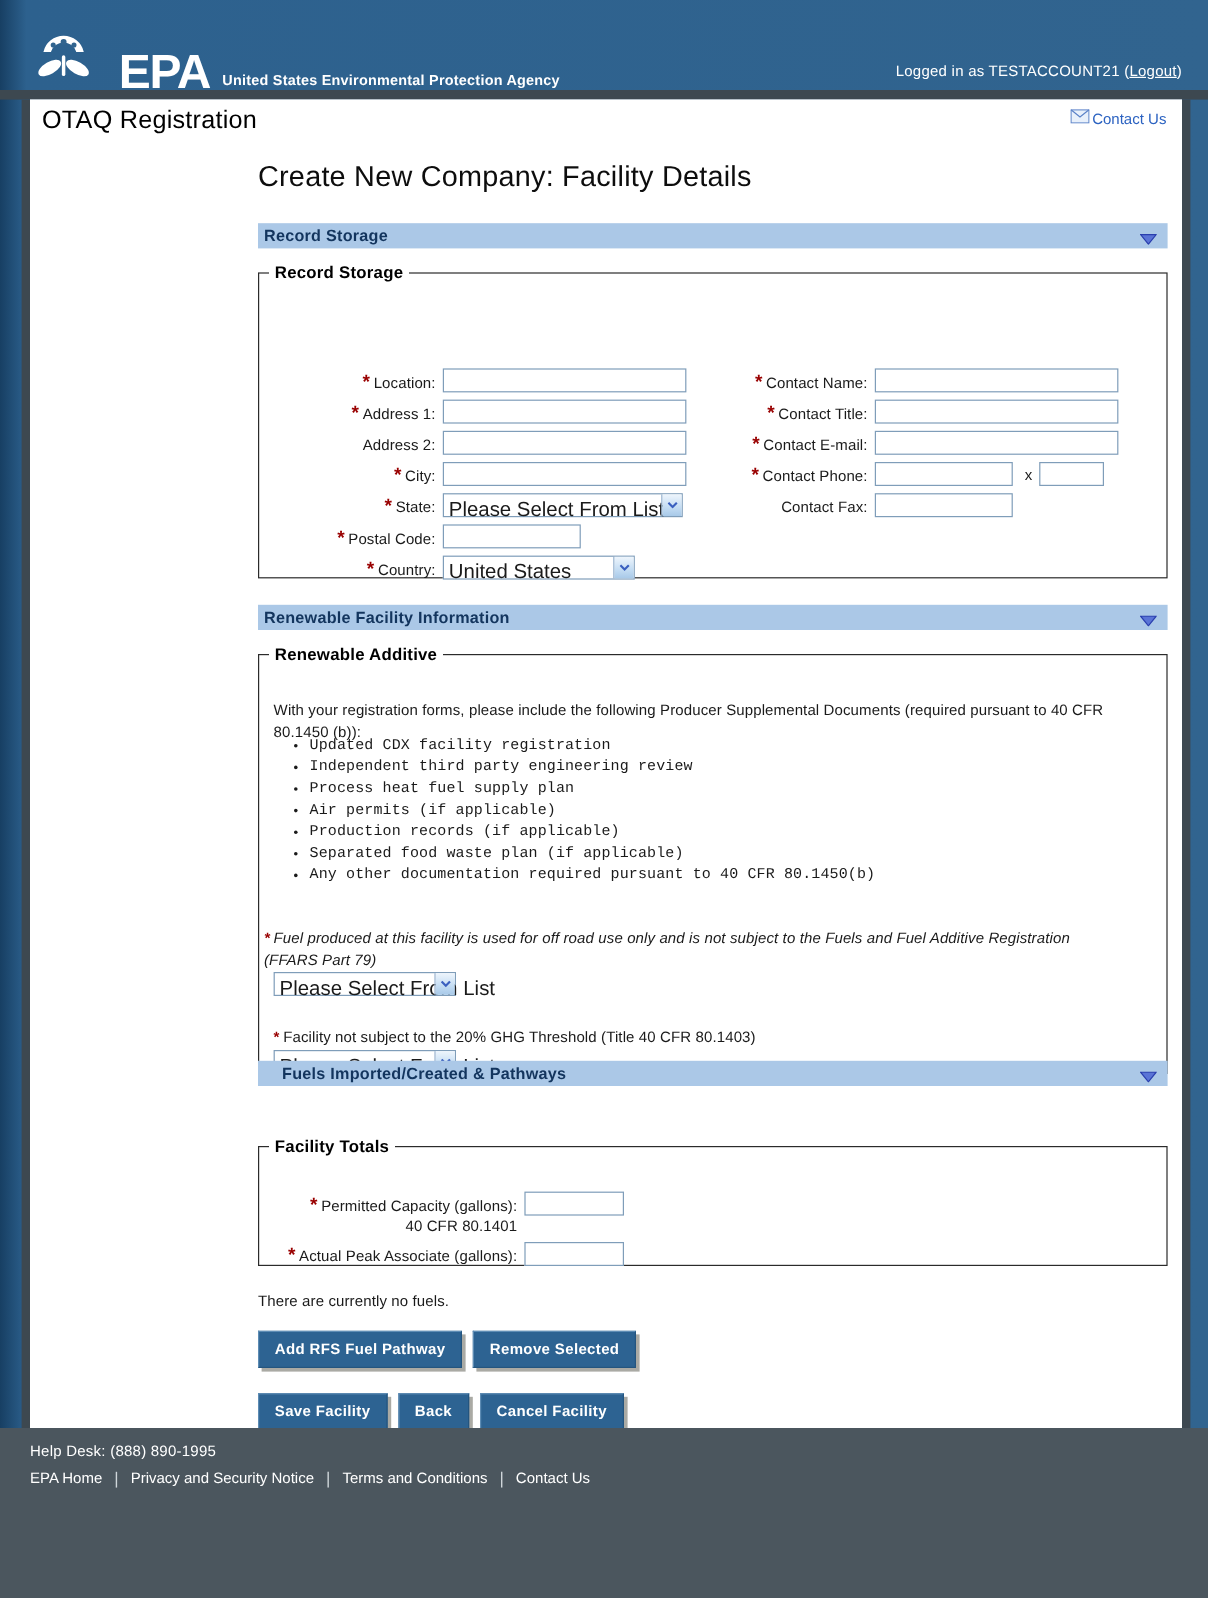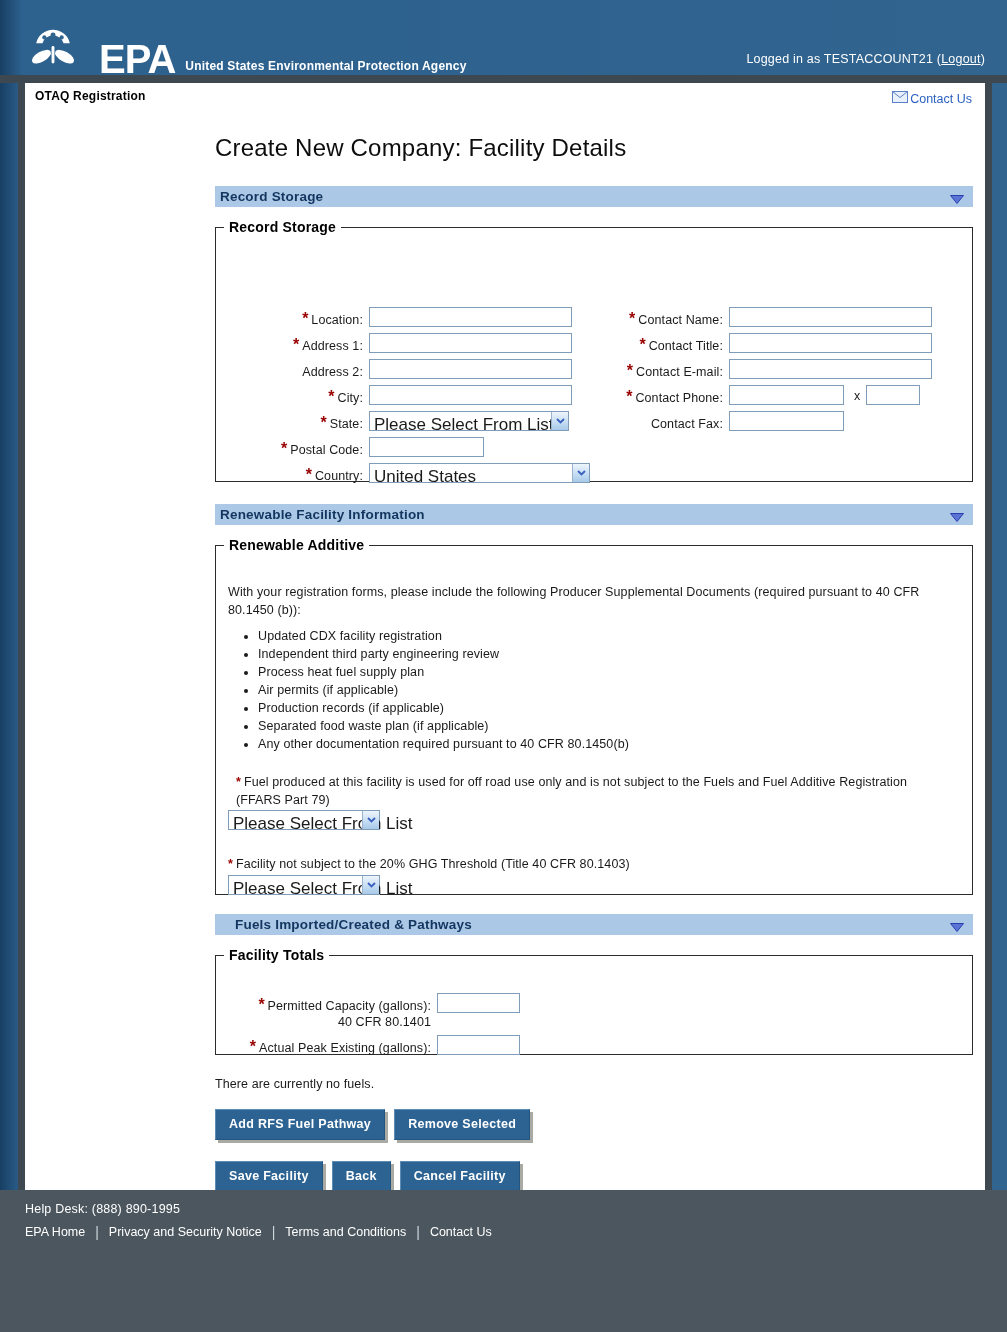--- a/index.html
+++ b/index.html
@@ -18,21 +18,21 @@
 
   
   .frame-top   { position:absolute; left:0; top:75px; width:1007px; height:8px; background:#3d4850; }
   .frame-left  { position:absolute; left:18px; top:83px; width:7px; height:1107px; background:#3d4850; }
   .frame-right { position:absolute; left:985px; top:83px; width:7px; height:1107px; background:#3d4850; }
 
   
   .white-area { position:absolute; left:25px; top:83px; width:960px; height:1107px; background:#ffffff; }
 
   .app-bar { position:absolute; left:0; top:0; width:960px; height:29px; background:#fff; }
-  .app-title { position:absolute; left:10px; top:6px; font-size:12px; font-weight:bold; color:#000; letter-spacing:0.2px; }
+  .app-title { position:absolute; left:10px; top:6px; font-size:21px; font-weight:normal; color:#000; letter-spacing:0.2px; }
   .contact-link { position:absolute; right:13px; top:8px; font-size:12.5px; color:#2b62c1; cursor:pointer; display:flex; align-items:center; gap:2px; }
 
   
   .sidebar { position:absolute; left:0; top:29px; width:175px; height:1078px;
              background:#3e7ea6; border:2px solid #e7eed7; border-left:none; border-bottom:none; }
   .side-item { padding:8px 10px 7px 10px; color:#fff; font-size:12.5px; font-weight:bold; letter-spacing:0.2px; line-height:15px; cursor:pointer; }
   .side-sep { border-bottom:2px solid #fff; margin:3px 14px 4px 15px; }
 
   
   .main { position:absolute; left:190px; top:29px; width:758px; height:1078px; }
@@ -173,21 +173,21 @@
                 </svg>
               </span>
           </span>
         </div>
         <div class="row" style="top:202px;">
           <span class="lblbox" style="left:0; width:147px;"><span class="req">*</span><span class="lbl">Postal Code:</span></span>
           <input type="text" style="position: absolute; left: 153px; top: 0px; width: 115px;">
         </div>
         <div class="row" style="top:228px;">
           <span class="lblbox" style="left:0; width:147px;"><span class="req">*</span><span class="lbl">Country:</span></span>
-          <span class="fselect" style="left:153px; width:221px;">
+          <span class="fselect" style="left:153px; width:160px;">
             <span class="val">United States</span>
             <span class="arrow">
                 <svg width="9" height="6" viewBox="0 0 9 6">
                   <path d="M1 1 L4.5 4.5 L8 1" stroke="#3a5fbf" stroke-width="1.8" fill="none"></path>
                 </svg>
               </span>
           </span>
         </div>
 
         <div class="row" style="top:72px;">
@@ -219,31 +219,31 @@
         <span class="chev">
           <svg width="14" height="9" viewBox="0 0 14 9">
               <path d="M0.5 0.5 H13.5 L7 8.5 Z" fill="#5a74d6" stroke="#2a3fae" stroke-width="1"></path>
             </svg>
         </span>
       </div>
 
       <fieldset style="top:425px; height:358px;">
         <legend>Renewable Additive</legend>
         <div class="para" style="position:absolute; left:12px; top:30px; width:722px;">With your registration forms, please include the following Producer Supplemental Documents (required pursuant to 40 CFR 80.1450 (b)):</div>
-        <ul class="docs" style="position:absolute; left:12px; top:74px; width:700px;">
+        <ul class="docs" style="position:absolute; left:12px; top:59px; width:700px;font-family:Liberation Mono, monospace;">
           <li>Updated CDX facility registration</li>
           <li>Independent third party engineering review</li>
           <li>Process heat fuel supply plan</li>
           <li>Air permits (if applicable)</li>
           <li>Production records (if applicable)</li>
           <li>Separated food waste plan (if applicable)</li>
           <li>Any other documentation required pursuant to 40 CFR 80.1450(b)</li>
         </ul>
 
-        <div class="para" style="position:absolute; left:20px; top:220px; width:712px;">
+        <div class="para" style="position:absolute; left:4px; top:220px; width:712px;font-style:italic;">
           <span class="req">*</span><span>Fuel produced at this facility is used for off road use only and is not subject to the Fuels and Fuel Additive Registration (FFARS Part 79)</span>
         </div>
         <span class="fselect" style="left:12px; top:257px; width:152px;">
           <span class="val">Please Select From List</span>
           <span class="arrow">
               <svg width="9" height="6" viewBox="0 0 9 6">
                 <path d="M1 1 L4.5 4.5 L8 1" stroke="#3a5fbf" stroke-width="1.8" fill="none"></path>
               </svg>
             </span>
         </span>
@@ -254,38 +254,38 @@
         <span class="fselect" style="left:12px; top:322px; width:152px;">
           <span class="val">Please Select From List</span>
           <span class="arrow">
               <svg width="9" height="6" viewBox="0 0 9 6">
                 <path d="M1 1 L4.5 4.5 L8 1" stroke="#3a5fbf" stroke-width="1.8" fill="none"></path>
               </svg>
             </span>
         </span>
       </fieldset>
 
-      <div class="section-bar" style="top:802px;padding-left:20px;">
+      <div class="section-bar" style="top:772px;padding-left:20px;">
         <span>Fuels Imported/Created &amp; Pathways</span>
         <span class="chev">
           <svg width="14" height="9" viewBox="0 0 14 9">
               <path d="M0.5 0.5 H13.5 L7 8.5 Z" fill="#5a74d6" stroke="#2a3fae" stroke-width="1"></path>
             </svg>
         </span>
       </div>
 
       <fieldset style="top:835px; height:108px;">
         <legend>Facility Totals</legend>
         <div class="row" style="top:30px;">
           <span class="lblbox" style="left:0; width:215px;"><span class="req">*</span><span class="lbl">Permitted Capacity (gallons):</span></span>
           <input type="text" style="position: absolute; left: 221px; top: 0px; width: 83px;">
         </div>
         <div class="lbl" style="position:absolute; left:0; top:52px; width:215px; text-align:right;">40 CFR 80.1401</div>
         <div class="row" style="top:72px;">
-          <span class="lblbox" style="left:0; width:215px;"><span class="req">*</span><span class="lbl">Actual Peak Existing (gallons):</span></span>
+          <span class="lblbox" style="left:0; width:215px;"><span class="req">*</span><span class="lbl">Actual Peak Associate (gallons):</span></span>
           <input type="text" style="position: absolute; left: 221px; top: 0px; width: 83px;">
         </div>
       </fieldset>
 
       <div class="para" style="position:absolute; left:0; top:963px;">There are currently no fuels.</div>
 
       <div class="btn-row" style="top:997px;">
         <button class="btn">Add RFS Fuel Pathway</button>
         <button class="btn">Remove Selected</button>
       </div>

